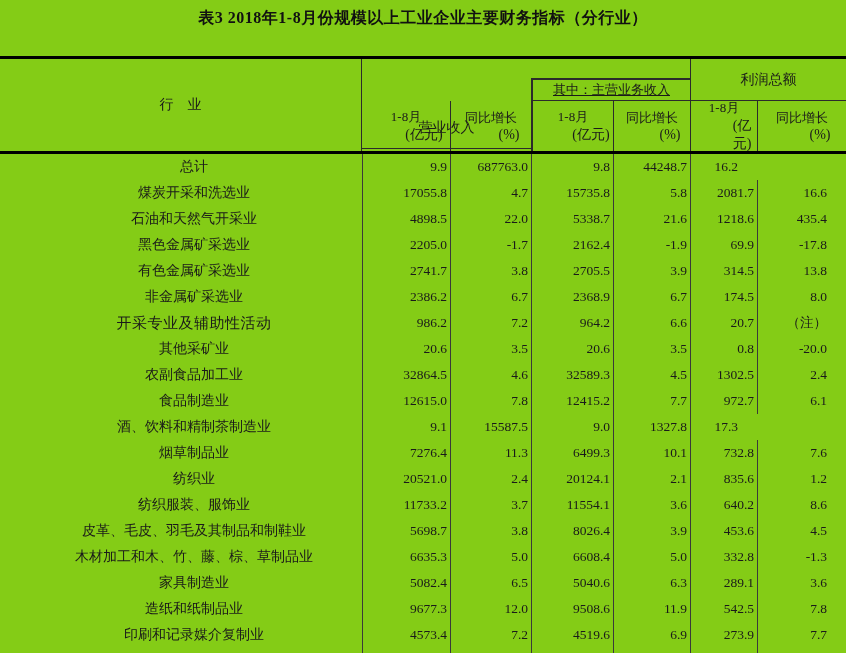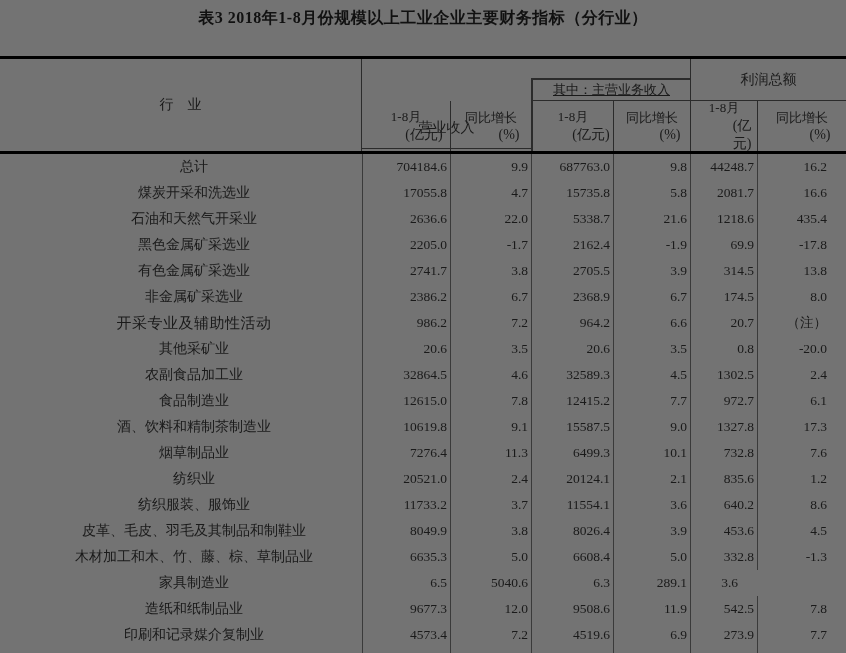--- a/index.html
+++ b/index.html
@@ -1,17 +1,17 @@
 <!DOCTYPE html>
 <html><head>
 <meta charset="utf-8">
 <style>
   html,body{margin:0;padding:0;background:#ffffff;}
   .page{
-    position:relative;width:846px;height:653px;background:#737373;overflow:hidden;
+    position:relative;width:846px;height:653px;background:#84cc16;overflow:hidden;
     font-family:"Liberation Serif","DejaVu Serif",serif;color:#1a1a1a;
   }
   .title{
     position:absolute;top:8px;left:0;width:846px;text-align:center;
     font-size:16px;font-weight:bold;color:#111;letter-spacing:0.5px;
   }
   
   .thead{
     position:absolute;top:56px;left:0;width:846px;height:98px;box-sizing:border-box;
     border-top:3px solid #000;border-bottom:3px solid #000;
@@ -81,41 +81,40 @@
     <div class="sub s6">
       <span>同比增长</span>
       <span class="u">(%)</span>
     </div>
   </div>
 
   <div class="tbody">
 
     <div class="row">
       <div class="ind">总计</div>
-      <div class="num">704184.6</div>
       <div class="num">9.9</div>
       <div class="num">687763.0</div>
       <div class="num">9.8</div>
       <div class="num">44248.7</div>
       <div class="num last">16.2</div>
     </div>
 
     <div class="row">
       <div class="ind">煤炭开采和洗选业</div>
       <div class="num">17055.8</div>
       <div class="num">4.7</div>
       <div class="num">15735.8</div>
       <div class="num">5.8</div>
       <div class="num">2081.7</div>
       <div class="num last">16.6</div>
     </div>
 
     <div class="row">
       <div class="ind">石油和天然气开采业</div>
-      <div class="num">2636.6</div>
+      <div class="num">4898.5</div>
       <div class="num">22.0</div>
       <div class="num">5338.7</div>
       <div class="num">21.6</div>
       <div class="num">1218.6</div>
       <div class="num last">435.4</div>
     </div>
 
     <div class="row">
       <div class="ind">黑色金属矿采选业</div>
       <div class="num">2205.0</div>
@@ -181,21 +180,20 @@
       <div class="num">12615.0</div>
       <div class="num">7.8</div>
       <div class="num">12415.2</div>
       <div class="num">7.7</div>
       <div class="num">972.7</div>
       <div class="num last">6.1</div>
     </div>
 
     <div class="row">
       <div class="ind">酒、饮料和精制茶制造业</div>
-      <div class="num">10619.8</div>
       <div class="num">9.1</div>
       <div class="num">15587.5</div>
       <div class="num">9.0</div>
       <div class="num">1327.8</div>
       <div class="num last">17.3</div>
     </div>
 
     <div class="row">
       <div class="ind">烟草制品业</div>
       <div class="num">7276.4</div>
@@ -221,40 +219,41 @@
       <div class="num">11733.2</div>
       <div class="num">3.7</div>
       <div class="num">11554.1</div>
       <div class="num">3.6</div>
       <div class="num">640.2</div>
       <div class="num last">8.6</div>
     </div>
 
     <div class="row">
       <div class="ind">皮革、毛皮、羽毛及其制品和制鞋业</div>
-      <div class="num">8049.9</div>
+      <div class="num">5698.7</div>
       <div class="num">3.8</div>
       <div class="num">8026.4</div>
       <div class="num">3.9</div>
       <div class="num">453.6</div>
       <div class="num last">4.5</div>
     </div>
 
     <div class="row">
       <div class="ind">木材加工和木、竹、藤、棕、草制品业</div>
       <div class="num">6635.3</div>
       <div class="num">5.0</div>
       <div class="num">6608.4</div>
       <div class="num">5.0</div>
       <div class="num">332.8</div>
       <div class="num last">-1.3</div>
     </div>
 
     <div class="row">
       <div class="ind">家具制造业</div>
+      <div class="num">5082.4</div>
       <div class="num">6.5</div>
       <div class="num">5040.6</div>
       <div class="num">6.3</div>
       <div class="num">289.1</div>
       <div class="num last">3.6</div>
     </div>
 
     <div class="row">
       <div class="ind">造纸和纸制品业</div>
       <div class="num">9677.3</div>

